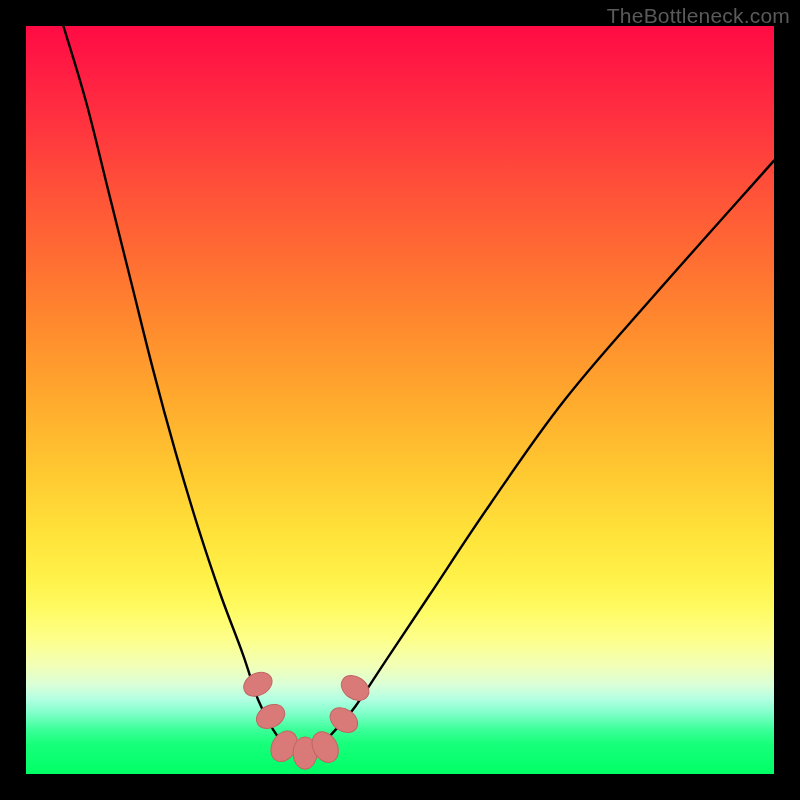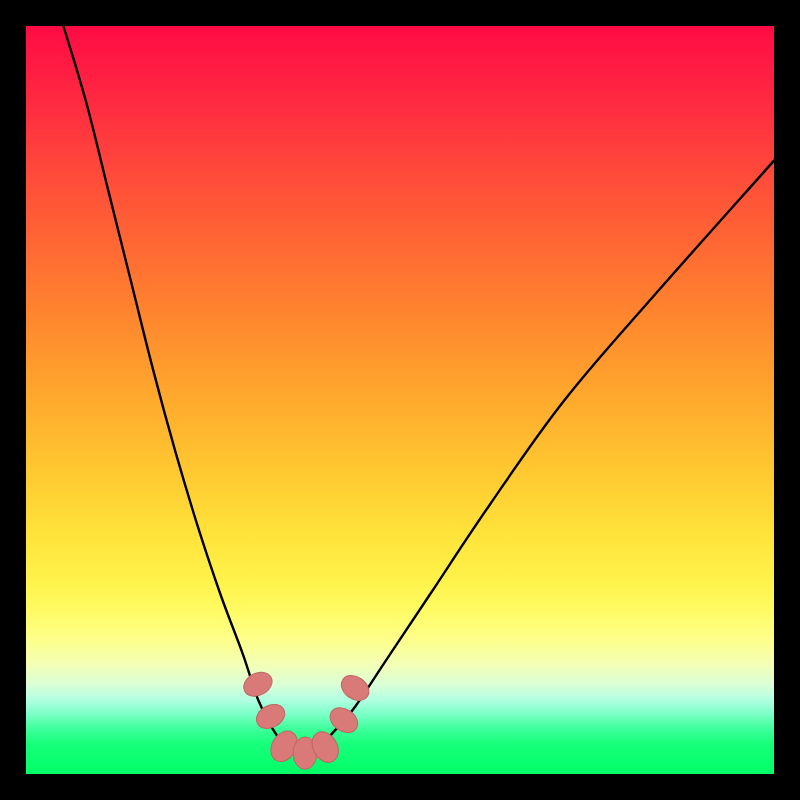--- a/index.html
+++ b/index.html
@@ -83,13 +83,14 @@
           <ellipse cx="231.9" cy="658.2" rx="11.0" ry="14.9" fill="#d97a78" stroke="#c06564" stroke-width="1" transform="rotate(62 231.9 658.2)"></ellipse>
           <ellipse cx="244.6" cy="690.4" rx="11.0" ry="14.9" fill="#d97a78" stroke="#c06564" stroke-width="1" transform="rotate(62 244.6 690.4)"></ellipse>
           <ellipse cx="258.1" cy="720.3" rx="12.0" ry="16.2" fill="#d97a78" stroke="#c06564" stroke-width="1" transform="rotate(30 258.1 720.3)"></ellipse>
           <ellipse cx="279.0" cy="727.1" rx="12.0" ry="16.2" fill="#d97a78" stroke="#c06564" stroke-width="1" transform="rotate(0 279.0 727.1)"></ellipse>
           <ellipse cx="299.2" cy="721.1" rx="12.0" ry="16.2" fill="#d97a78" stroke="#c06564" stroke-width="1" transform="rotate(-30 299.2 721.1)"></ellipse>
           <ellipse cx="317.9" cy="694.1" rx="11.0" ry="14.9" fill="#d97a78" stroke="#c06564" stroke-width="1" transform="rotate(-55 317.9 694.1)"></ellipse>
           <ellipse cx="329.1" cy="662.0" rx="11.0" ry="14.9" fill="#d97a78" stroke="#c06564" stroke-width="1" transform="rotate(-55 329.1 662.0)"></ellipse>
         </g>
     </svg>
   </div>
+  <div class="watermark">TheBottleneck.com</div>
 </div>
 
 </body></html>

